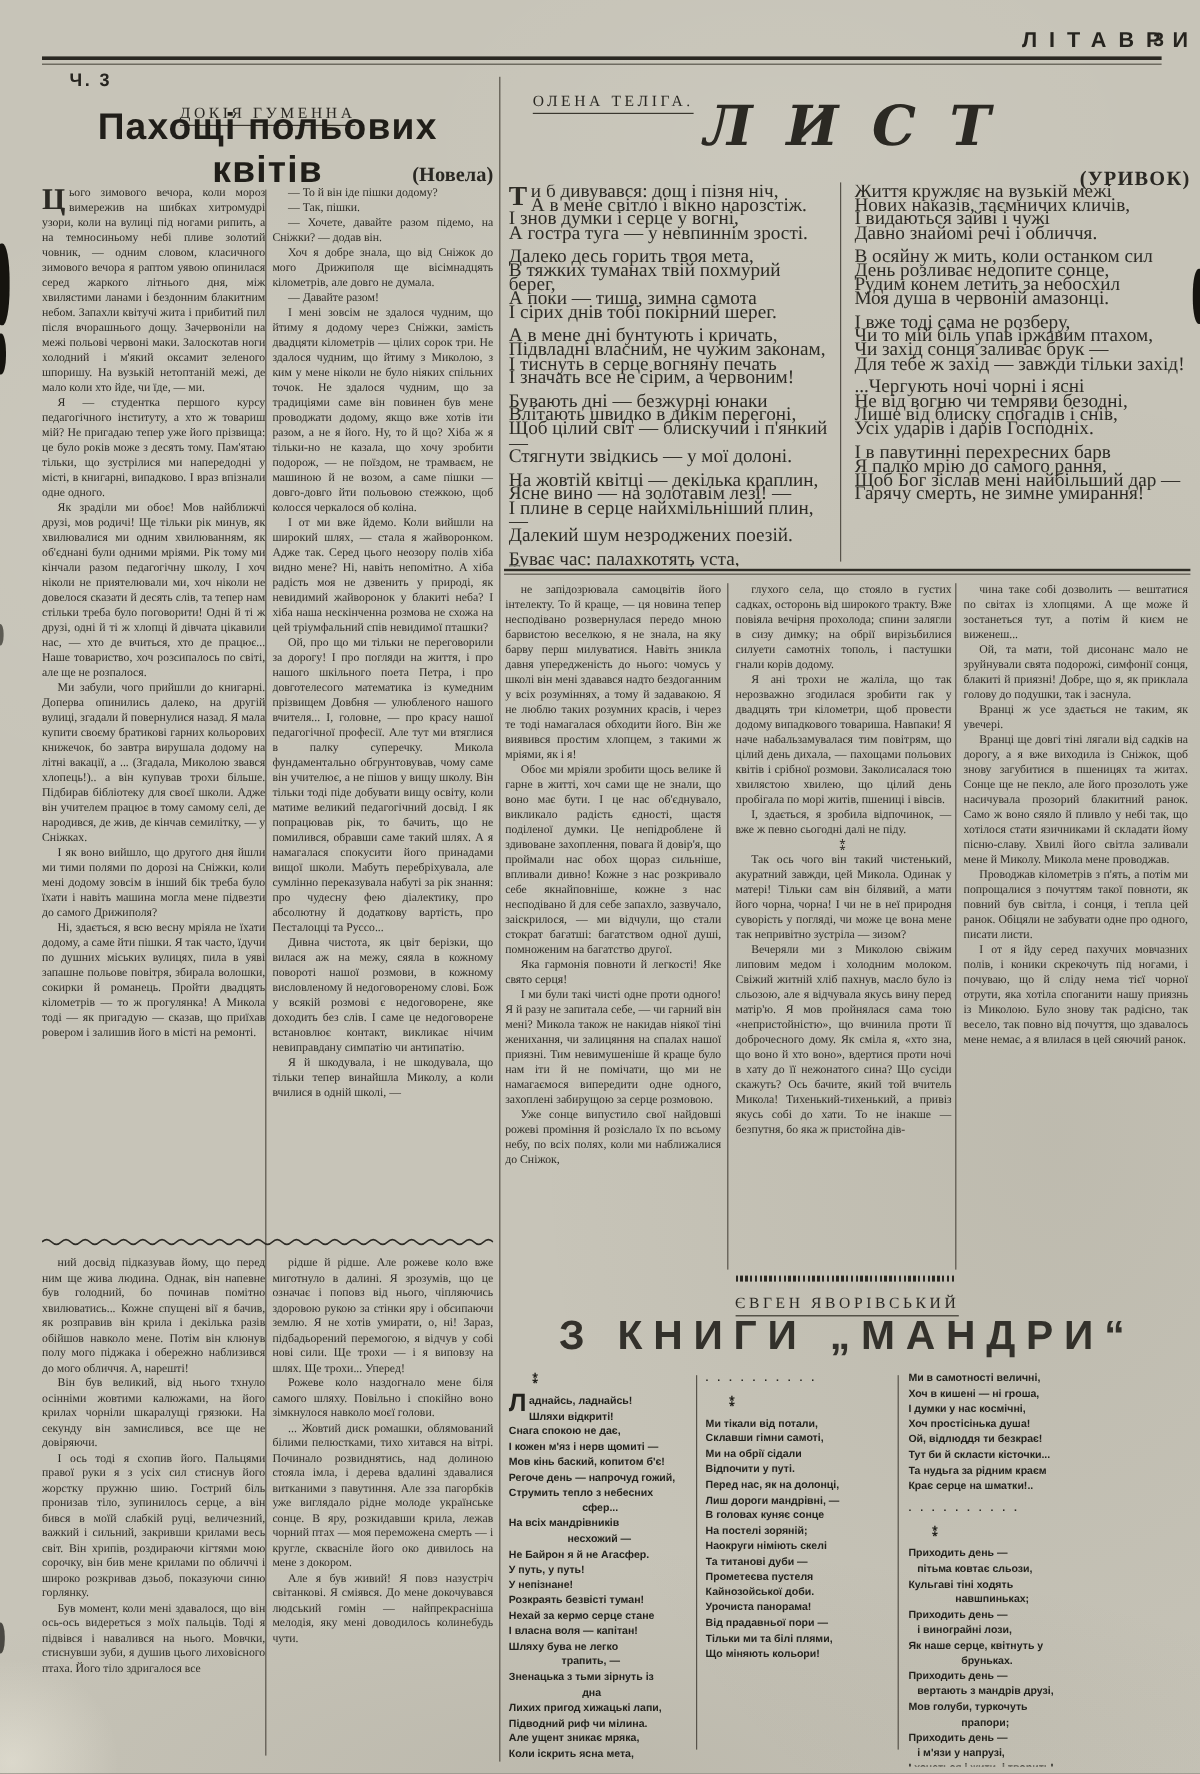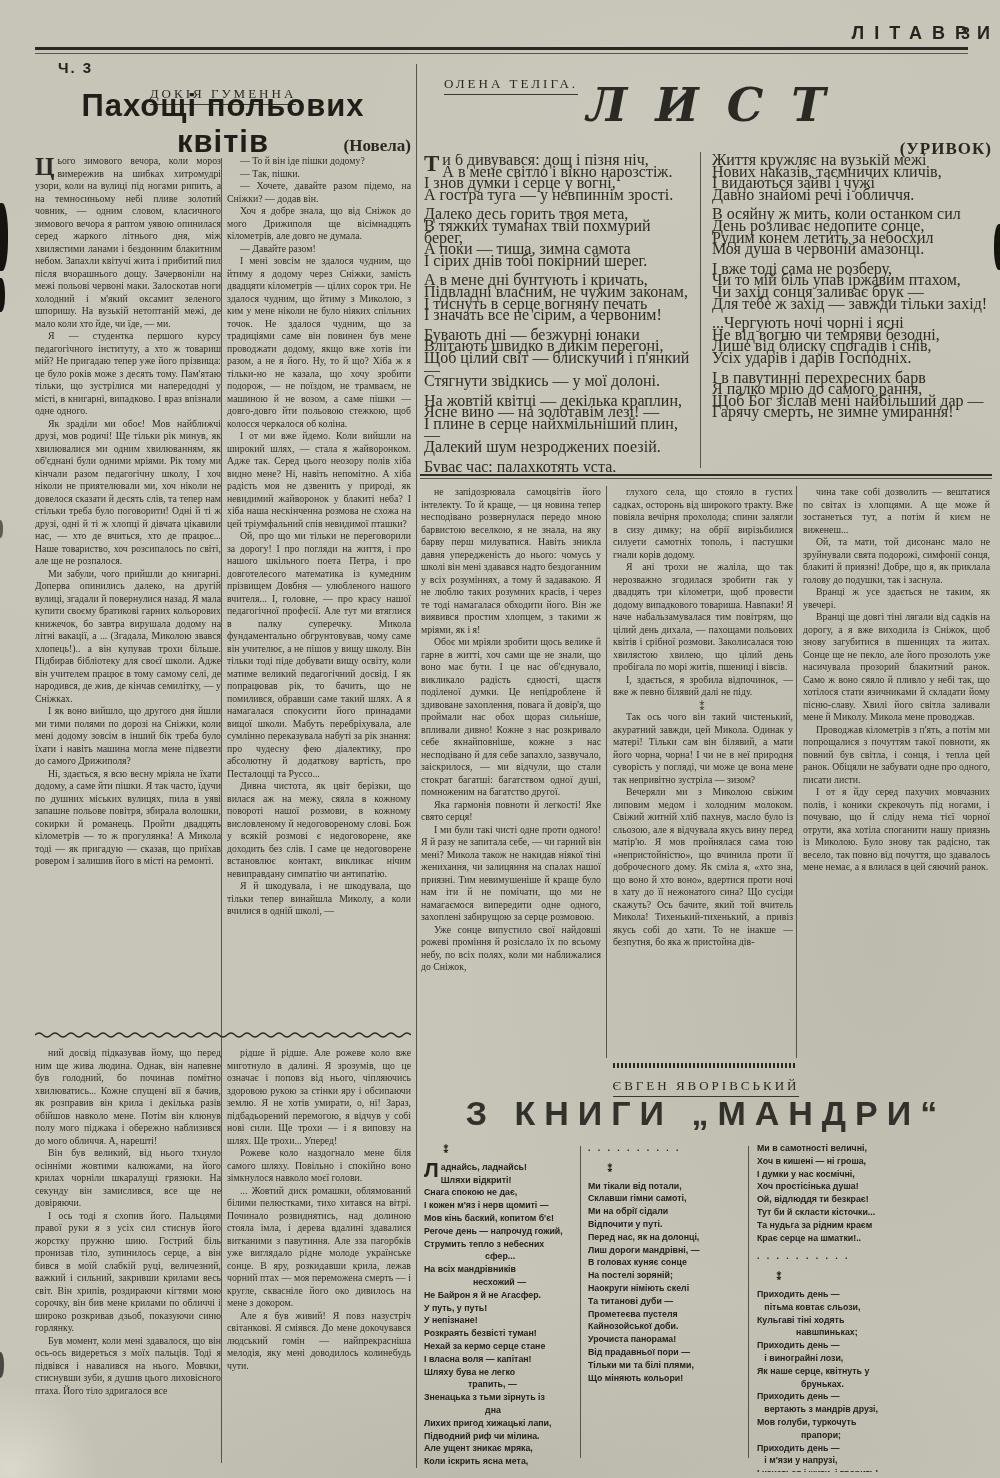--- a/index.html
+++ b/index.html
@@ -174,21 +174,21 @@
   <div class="col" id="prose-colA" style="left:421px;top:486px;width:180px;height:572px;">
       <p class="par">не запідозрювала самоцвітів його інтелекту. То й краще, — ця новина тепер несподівано розвернулася передо мною барвистою веселкою, я не знала, на яку барву перш милуватися. Навіть зникла давня упередженість до нього: чомусь у школі він мені здавався надто бездоганним у всіх розуміннях, а тому й задавакою. Я не люблю таких розумних красів, і через те тоді намагалася обходити його. Він же виявився простим хлопцем, з такими ж мріями, як і я!</p>
       <p class="par">Обоє ми мріяли зробити щось велике й гарне в житті, хоч сами ще не знали, що воно має бути. І це нас об'єднувало, викликало радість єдності, щастя поділеної думки. Це непідроблене й здивоване захоплення, повага й довір'я, що проймали нас обох щораз сильніше, впливали дивно! Кожне з нас розкривало себе якнайповніше, кожне з нас несподівано й для себе запахло, зазвучало, заіскрилося, — ми відчули, що стали стократ багатші: багатством одної душі, помноженим на багатство другої.</p>
       <p class="par">Яка гармонія повноти й легкості! Яке свято серця!</p>
       <p class="par">І ми були такі чисті одне проти одного! Я й разу не запитала себе, — чи гарний він мені? Микола також не накидав ніякої тіні женихання, чи залицяння на спалах нашої приязні. Тим невимушеніше й краще було нам іти й не помічати, що ми не намагаємося випередити одне одного, захоплені забирущою за серце розмовою.</p>
       <p class="par">Уже сонце випустило свої найдовші рожеві проміння й розіслало їх по всьому небу, по всіх полях, коли ми наближалися до Сніжок,</p>
     </div>
   <div class="col" id="prose-colB" style="left:613px;top:486px;width:180px;height:572px;">
       <p class="par">глухого села, що стояло в густих садках, осторонь від широкого тракту. Вже повіяла вечірня прохолода; спини залягли в сизу димку; на обрії вирізьбилися силуети самотніх тополь, і пастушки гнали корів додому.</p>
       <p class="par">Я ані трохи не жаліла, що так нерозважно згодилася зробити гак у двадцять три кілометри, щоб провести додому випадкового товариша. Навпаки! Я наче набальзамувалася тим повітрям, що цілий день дихала, — пахощами польових квітів і срібної розмови. Заколисалася тою хвилястою хвилею, що цілий день пробігала по морі житів, пшениці і вівсів.</p>
-      <p class="par">І, здається, я зробила відпочинок, — вже ж певно білявий далі не піду.</p>
+      <p class="par">І, здається, я зробила відпочинок, — вже ж певно сьогодні далі не піду.</p>
       <p class="par">⁑</p>
       <p class="par">Так ось чого він такий чистенький, акуратний завжди, цей Микола. Одинак у матері! Тільки сам він білявий, а мати його чорна, чорна! І чи не в неї природня суворість у погляді, чи може це вона мене так непривітно зустріла — зизом?</p>
       <p class="par">Вечеряли ми з Миколою свіжим липовим медом і холодним молоком. Свіжий житній хліб пахнув, масло було із сльозою, але я відчувала якусь вину перед матір'ю. Я мов пройнялася сама тою «непристойністю», що вчинила проти її доброчесного дому. Як сміла я, «хто зна, що воно й хто воно», вдертися проти ночі в хату до її нежонатого сина? Що сусіди скажуть? Ось бачите, який той вчитель Микола! Тихенький-тихенький, а привіз якусь собі до хати. То не інакше — безпутня, бо яка ж пристойна дів-</p>
     </div>
   <div class="col" id="prose-colC" style="left:803px;top:486px;width:187px;height:572px;">
       <p class="par">чина таке собі дозволить — вештатися по світах із хлопцями. А ще може й зостанеться тут, а потім й києм не виженеш...</p>
       <p class="par">Ой, та мати, той дисонанс мало не зруйнували свята подорожі, симфонії сонця, блакиті й приязні! Добре, що я, як приклала голову до подушки, так і заснула.</p>
       <p class="par">Вранці ж усе здається не таким, як увечері.</p>
       <p class="par">Вранці ще довгі тіні лягали від садків на дорогу, а я вже виходила із Сніжок, щоб знову загубитися в пшеницях та житах. Сонце ще не пекло, але його прозолоть уже насичувала прозорий блакитний ранок. Само ж воно сяяло й пливло у небі так, що хотілося стати язичниками й складати йому пісню-славу. Хвилі його світла заливали мене й Миколу. Микола мене проводжав.</p>
       <p class="par">Проводжав кілометрів з п'ять, а потім ми попрощалися з почуттям такої повноти, як повний був світла, і сонця, і тепла цей ранок. Обіцяли не забувати одне про одного, писати листи.</p>

